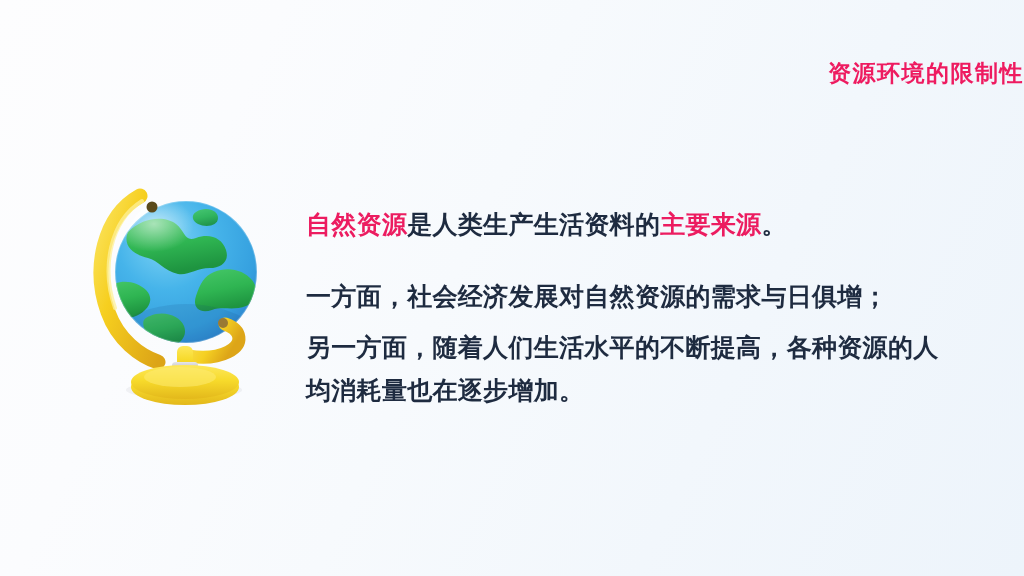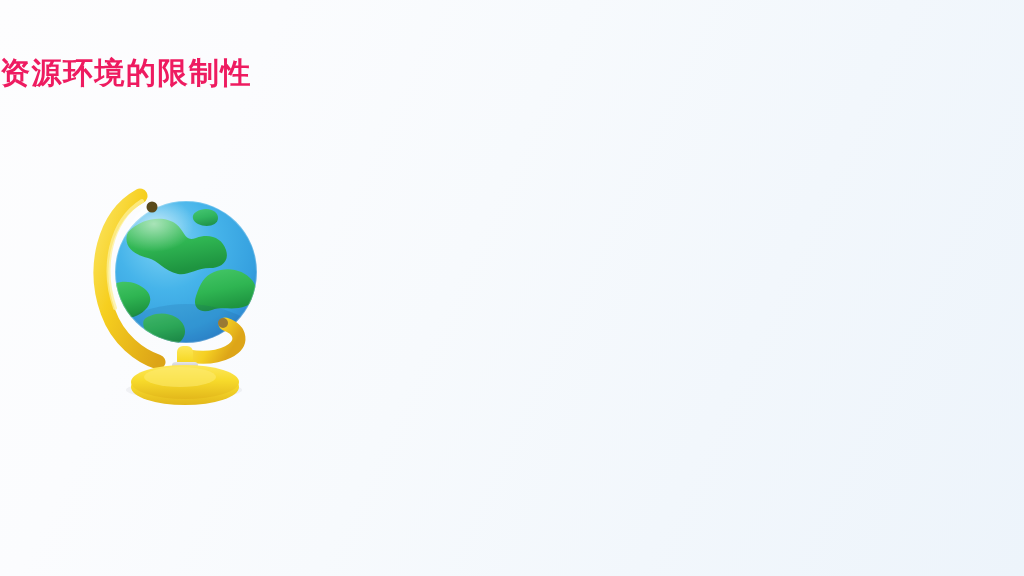--- a/index.html
+++ b/index.html
@@ -26,22 +26,22 @@
         #EDF4FB 100%);
     overflow: hidden;
   }
 
   
   #slide-title {
     position: absolute;
     left: 0;
     right: 0;
     top: 52px;
-    text-align: left;
-    font-size: 30px;
+    text-align: right;
+    font-size: 23px;
     line-height: 42px;
     font-weight: bold;
     letter-spacing: 1.5px;
     color: #EE1B60;
     white-space: nowrap;
   }
 
   
   #body-text {
     position: absolute;
@@ -200,14 +200,23 @@
       <rect x="85" y="170" width="16" height="30" rx="6" fill="url(#gBase)"></rect>
 
       <rect x="80" y="186" width="26" height="12" rx="3.5" fill="url(#gCollar)"></rect>
 
       <ellipse cx="93" cy="211" rx="54" ry="18" fill="url(#gBase)"></ellipse>
       <ellipse cx="93" cy="206" rx="54" ry="17" fill="url(#gBase)"></ellipse>
       <ellipse cx="88" cy="201" rx="36" ry="10" fill="#FDEB72" opacity="0.55"></ellipse>
     </svg>
   </div>
 
+  <div id="body-text">
+
+    <p class="para" id="para-lead"><span class="hl">自然资源</span><span>是人类生产生活资料的</span><span class="hl">主要来源</span><span>。</span></p>
+
+    <p class="para" id="para-two">一方面，社会经济发展对自然资源的需求与日俱增；</p>
+
+    <p class="para" id="para-three">另一方面，随着人们生活水平的不断提高，各种资源的人均消耗量也在逐步增加。</p>
+
+  </div>
 
 </div>
 
 </body></html>

